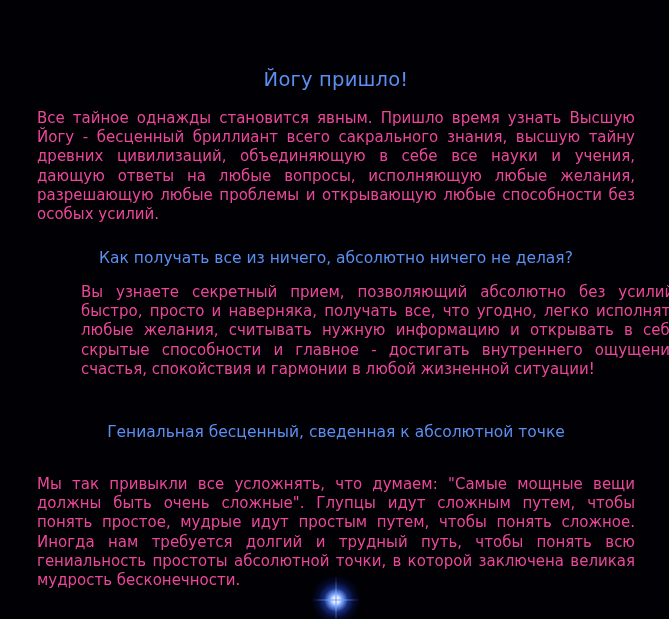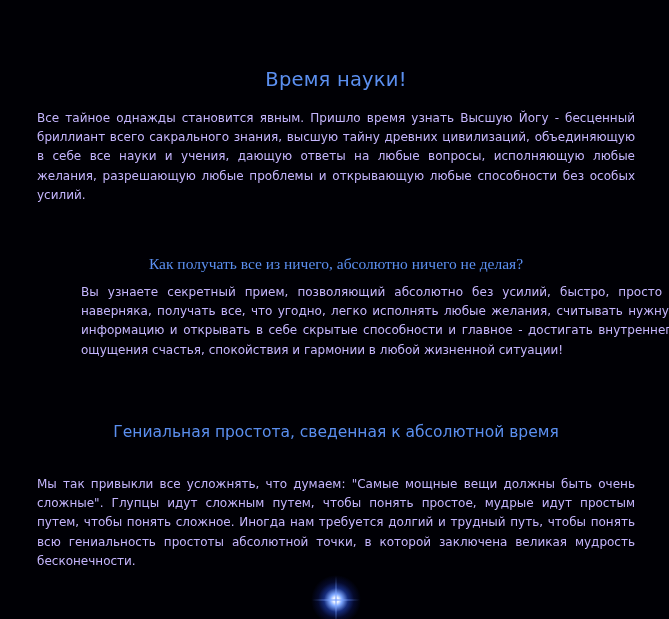--- a/index.html
+++ b/index.html
@@ -39,22 +39,22 @@
       color: #5b8ff0;
       font-size: 15.5px;
       font-weight: normal;
       margin: 0;
     }
     .para {
       position: absolute;
       left: 0;
       width: 598px;
       margin: 0;
-      color: #c4b5fd;
-      font-size: 12px;
+      color: #ec4899;
+      font-size: 15px;
       line-height: 19.2px;
       text-align: justify;
     }
     .star {
       position: absolute;
       left: 311px;
       top: 575px;
       width: 50px;
       height: 50px;
       border-radius: 50%;
@@ -76,23 +76,23 @@
     .star::after {
       width: 2px; height: 48px;
       margin-left: -1px; margin-top: -24px;
       background: linear-gradient(180deg, rgba(60,100,255,0), rgba(120,160,255,0.6), rgba(60,100,255,0));
     }
   </style>
 </head>
 <body>
 
 <div class="page">
-  <h1 class="title" style="top:68px;">Время науки!</h1>
+  <h1 class="title" style="top:68px;">Йогу пришло!</h1>
   <p class="para" style="top:109px;">Все тайное однажды становится явным. Пришло время узнать Высшую Йогу - бесценный бриллиант всего сакрального знания, высшую тайну древних цивилизаций, объединяющую в себе все науки и учения, дающую ответы на любые вопросы, исполняющую любые желания, разрешающую любые проблемы и открывающую любые способности без особых усилий.</p>
 
-  <h2 class="subtitle" style="top:255px;font-family:Liberation Serif, serif;">Как получать все из ничего, абсолютно ничего не делая?</h2>
+  <h2 class="subtitle" style="top:249px;">Как получать все из ничего, абсолютно ничего не делая?</h2>
   <p class="para" style="top:283px;margin-left:44px;">Вы узнаете секретный прием, позволяющий абсолютно без усилий, быстро, просто и наверняка, получать все, что угодно, легко исполнять любые желания, считывать нужную информацию и открывать в себе скрытые способности и главное - достигать внутреннего ощущения счастья, спокойствия и гармонии в любой жизненной ситуации!</p>
 
-  <h2 class="subtitle" style="top:423px;">Гениальная простота, сведенная к абсолютной время</h2>
+  <h2 class="subtitle" style="top:423px;">Гениальная бесценный, сведенная к абсолютной точке</h2>
   <p class="para" style="top:475px;">Мы так привыкли все усложнять, что думаем:  "Самые мощные вещи должны быть очень сложные". Глупцы идут сложным путем, чтобы понять простое, мудрые идут простым путем, чтобы понять сложное. Иногда нам требуется долгий и трудный путь, чтобы понять всю гениальность простоты абсолютной точки, в которой заключена великая мудрость бесконечности.</p>
 </div>
 
 <div class="star"></div>
 
 </body></html>

